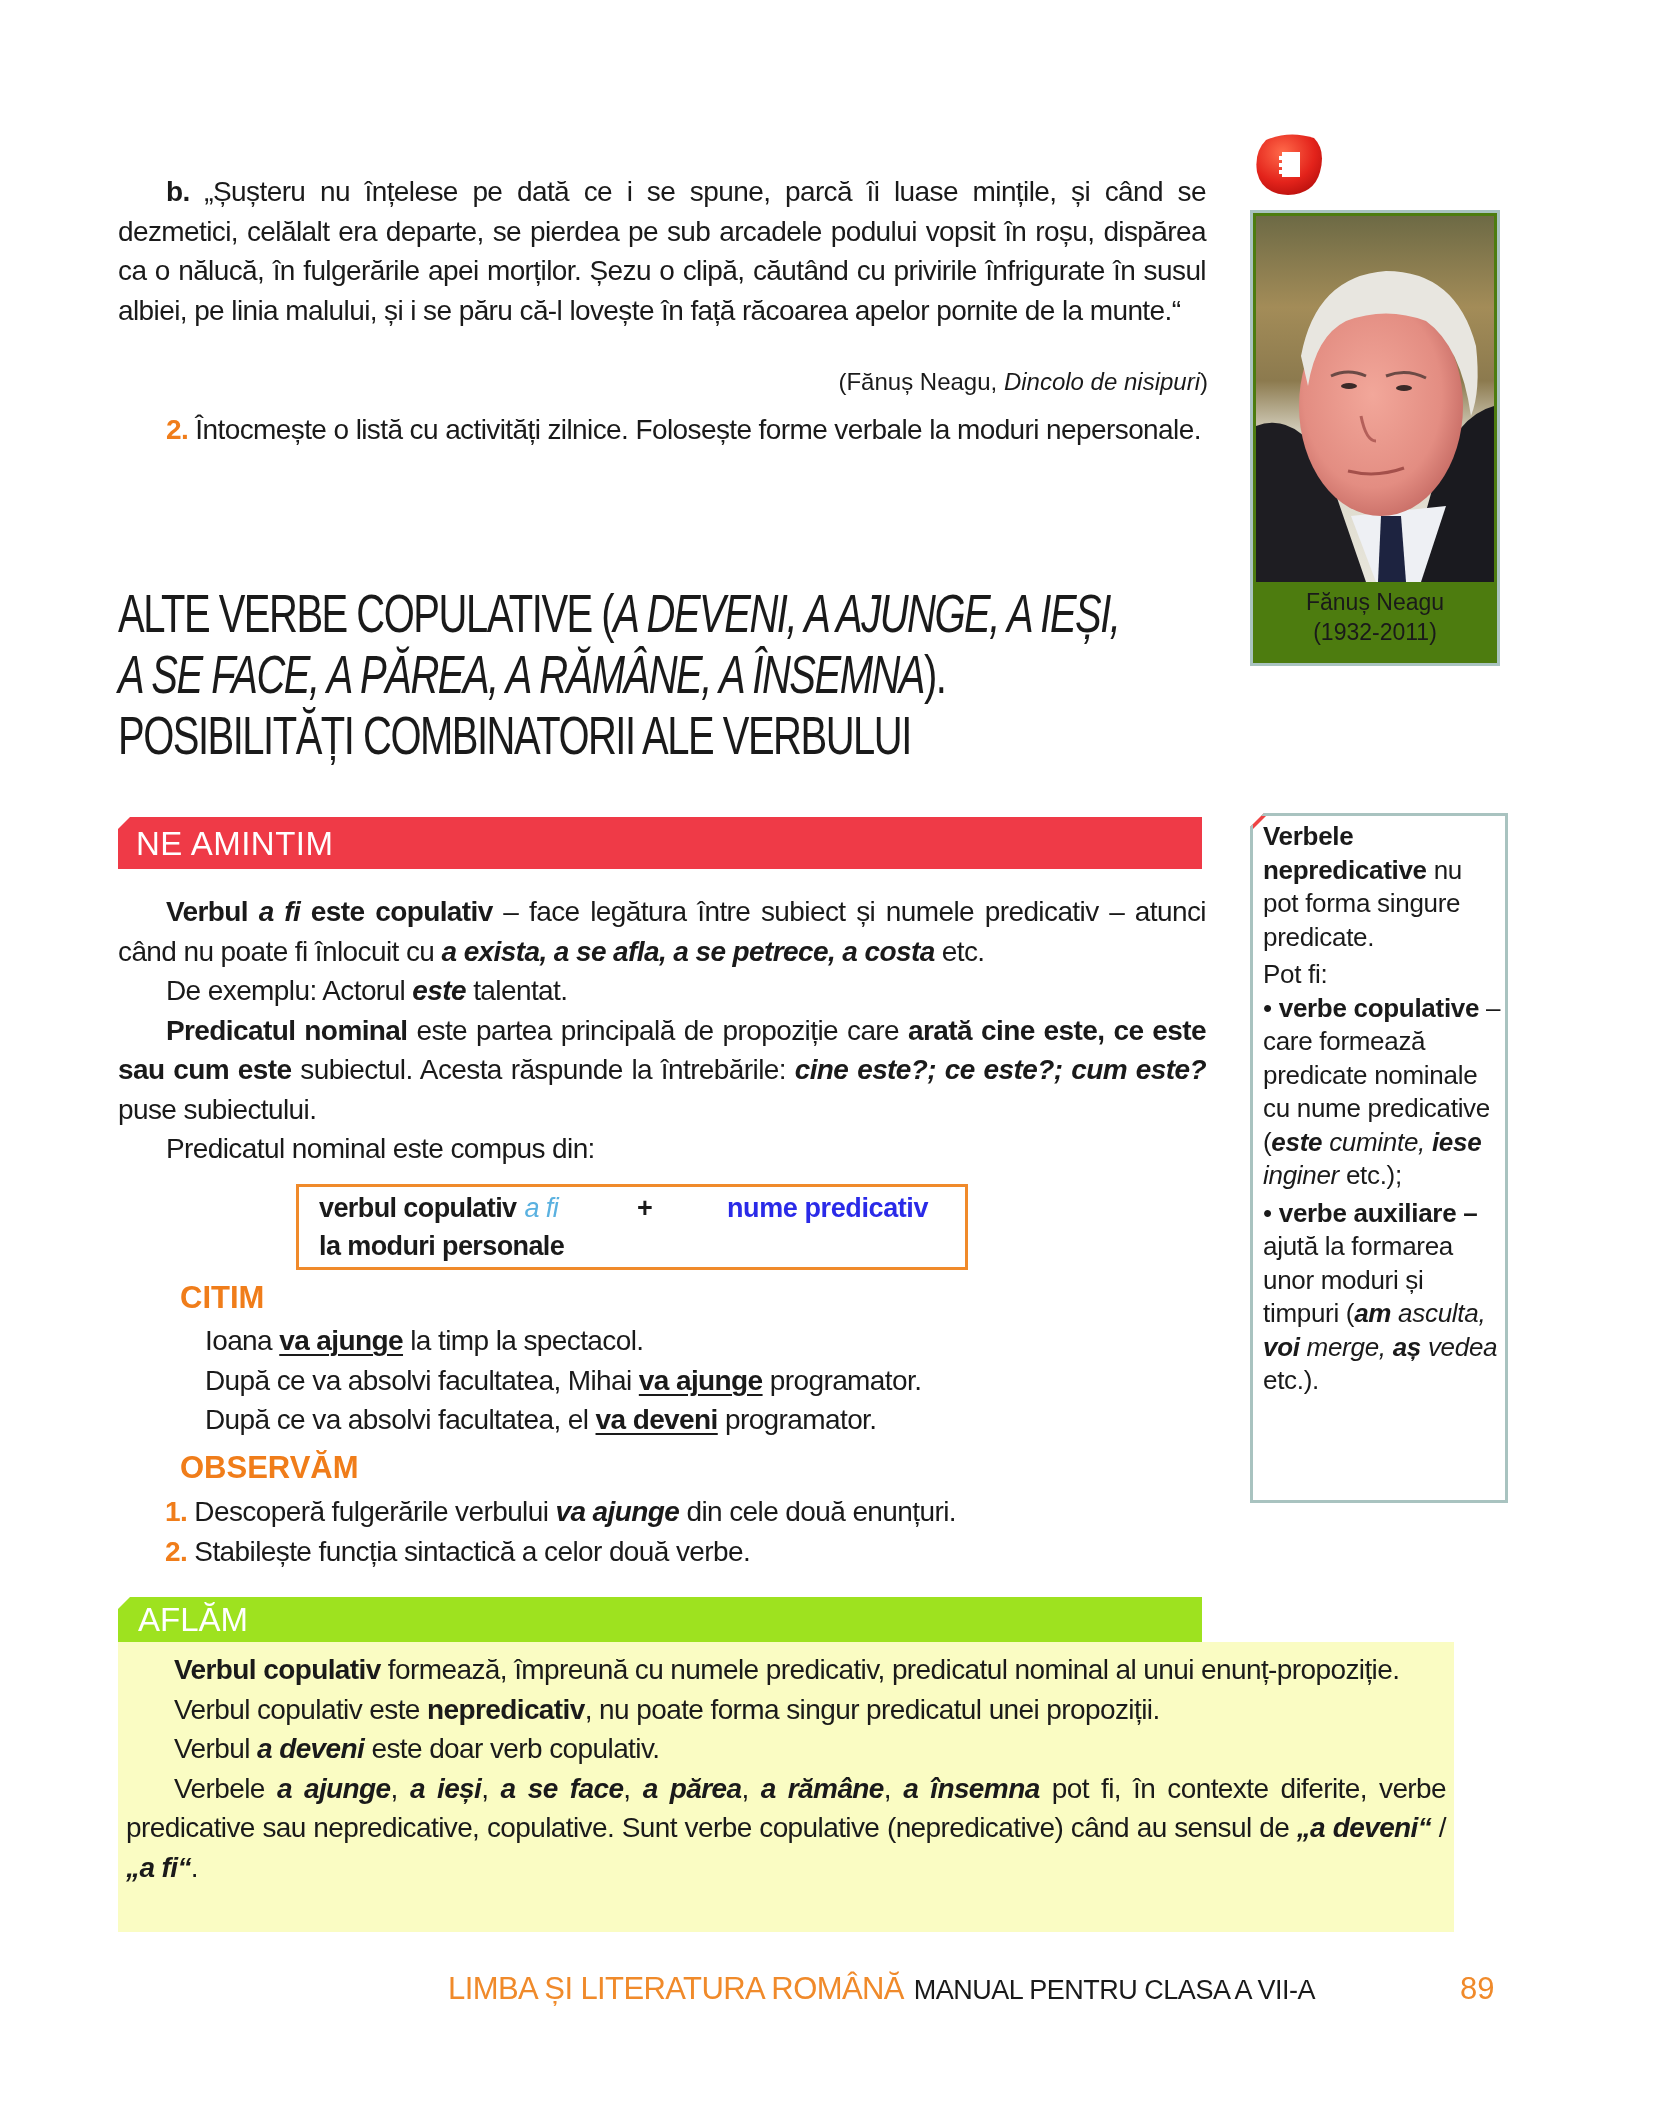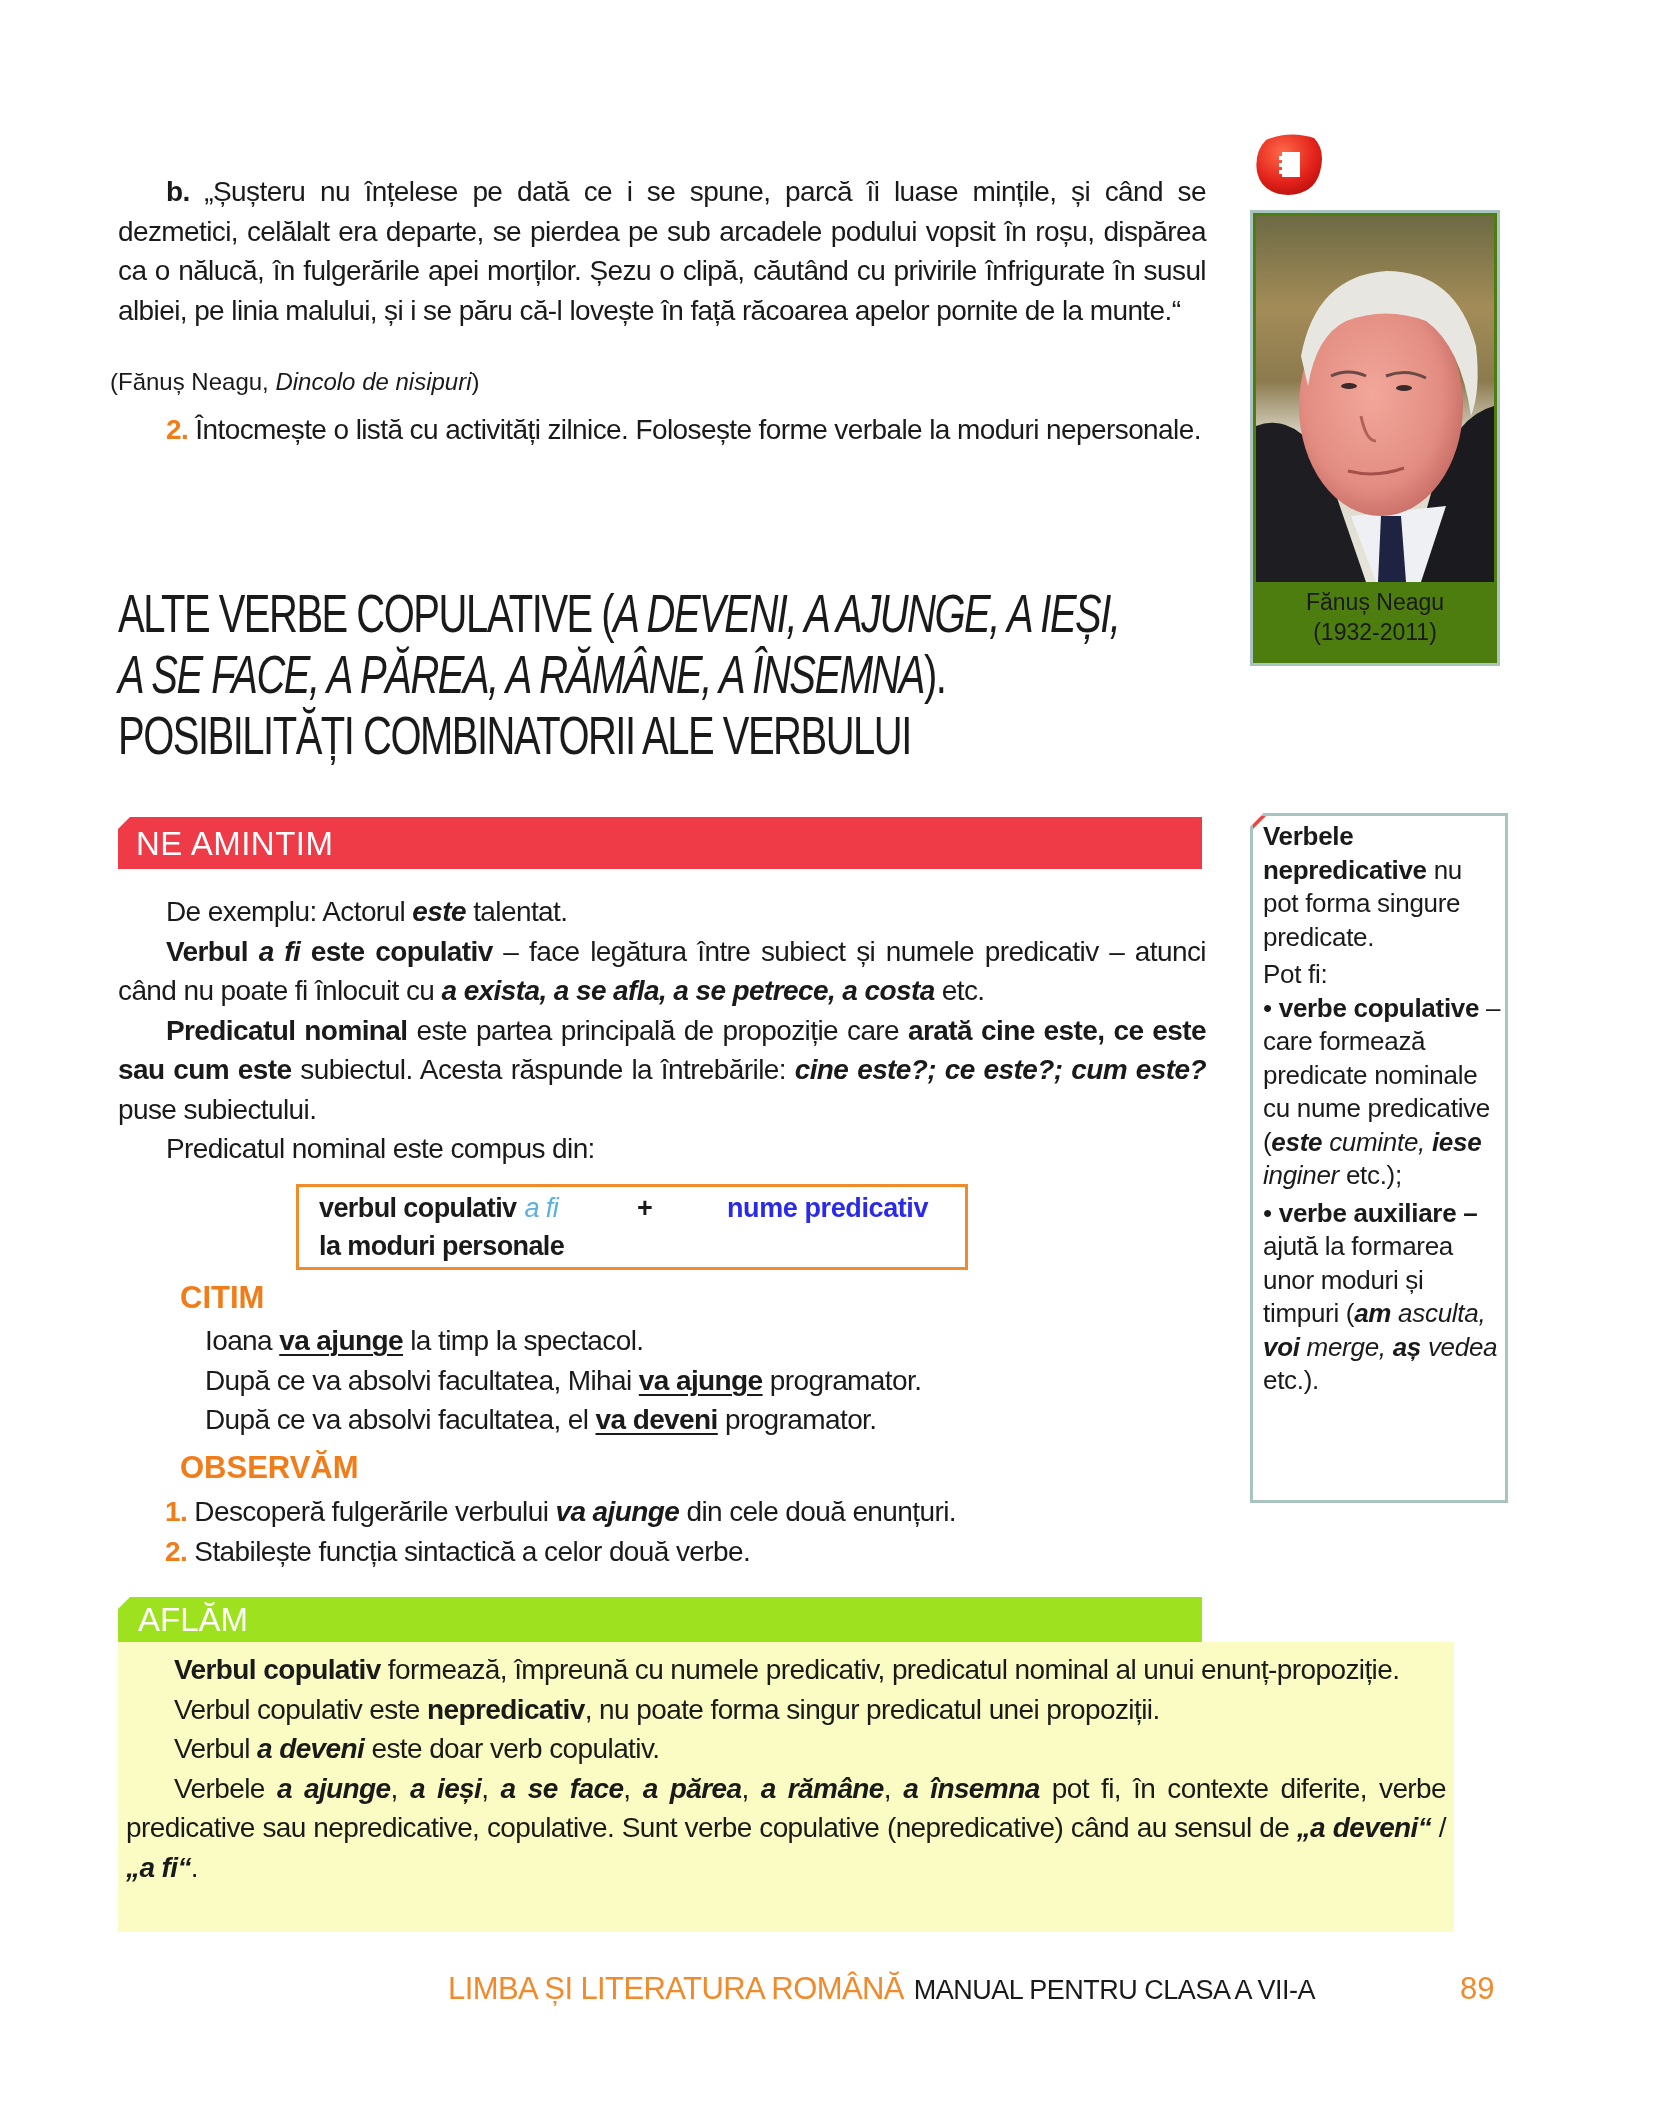--- a/index.html
+++ b/index.html
@@ -10,21 +10,21 @@
   .b { font-weight: bold; }
   .i { font-style: italic; }
   .u { text-decoration: underline; text-decoration-thickness: 2px; text-underline-offset: 4px; }
   .num { color: #f07d1a; font-weight: bold; }
   p { margin: 0; }
   .indent { text-indent: 48px; }
   .justify { text-align: justify; }
 
   
   #quote { left: 118px; top: 172px; width: 1088px; }
-  #source { left: 110px; top: 368px; width: 1088px; font-size: 24px; }
+  #source { left: 120px; top: 368px; width: 1088px; text-align: right; font-size: 24px; }
   #task2 { left: 118px; top: 410px; width: 1088px; }
 
   
   #nav-badge { left: 1254px; top: 132px; width: 70px; height: 66px; }
   #portrait { left: 1250px; top: 210px; width: 250px; height: 456px; border: 3px solid #a9c3c0; background: #4d7c0f; box-sizing: border-box; }
   #photo { position: absolute; left: 3px; top: 3px; width: 238px; height: 366px; overflow: hidden; }
   #caption { position: absolute; left: 0; right: 0; top: 374px; text-align: center; font-size: 23px; line-height: 30px; }
 
   
   #title { left: 118px; top: 583px; width: 1090px; font-size: 54px; line-height: 61px; letter-spacing: -2px; transform: scaleX(0.74); transform-origin: left top; white-space: nowrap; width: 1500px; }
@@ -138,22 +138,22 @@
   <div><span>ALTE VERBE COPULATIVE (</span><span class="i">A DEVENI, A AJUNGE, A IEȘI,</span></div>
   <div><span class="i">A SE FACE, A PĂREA, A RĂMÂNE, A ÎNSEMNA</span><span>).</span></div>
   <div>POSIBILITĂȚI COMBINATORII ALE VERBULUI</div>
 </div>
 
 <div id="ne-amintim" class="abs">
   <span>NE AMINTIM</span>
 </div>
 
 <div id="amintim-text" class="abs txt justify">
+  <p class="indent"><span class="b">Verbul </span><span class="b i">a fi</span><span class="b"> este copulativ</span><span> – face legătura între subiect și numele predicativ – atunci când nu poate fi înlocuit cu </span><span class="b i">a exista, a se afla, a se petrece, a costa</span><span> etc.</span></p>
   <p class="indent"><span>De exemplu: Actorul </span><span class="b i">este</span><span> talentat.</span></p>
-  <p class="indent"><span class="b">Verbul </span><span class="b i">a fi</span><span class="b"> este copulativ</span><span> – face legătura între subiect și numele predicativ – atunci când nu poate fi înlocuit cu </span><span class="b i">a exista, a se afla, a se petrece, a costa</span><span> etc.</span></p>
   <p class="indent"><span class="b">Predicatul nominal</span><span> este partea principală de propoziție care </span><span class="b">arată cine este, ce este sau cum este</span><span> subiectul. Acesta răspunde la întrebările: </span><span class="b i">cine este?; ce este?; cum este?</span><span> puse subiectului.</span></p>
   <p class="indent">Predicatul nominal este compus din:</p>
 </div>
 
 <div id="formula" class="abs">
   <div id="f-verb"><span>verbul copulativ</span><span id="f-afi">a fi</span></div>
   <div id="f-plus">+</div>
   <div id="f-nume">nume predicativ</div>
   <div id="f-moduri">la moduri personale</div>
 </div>

